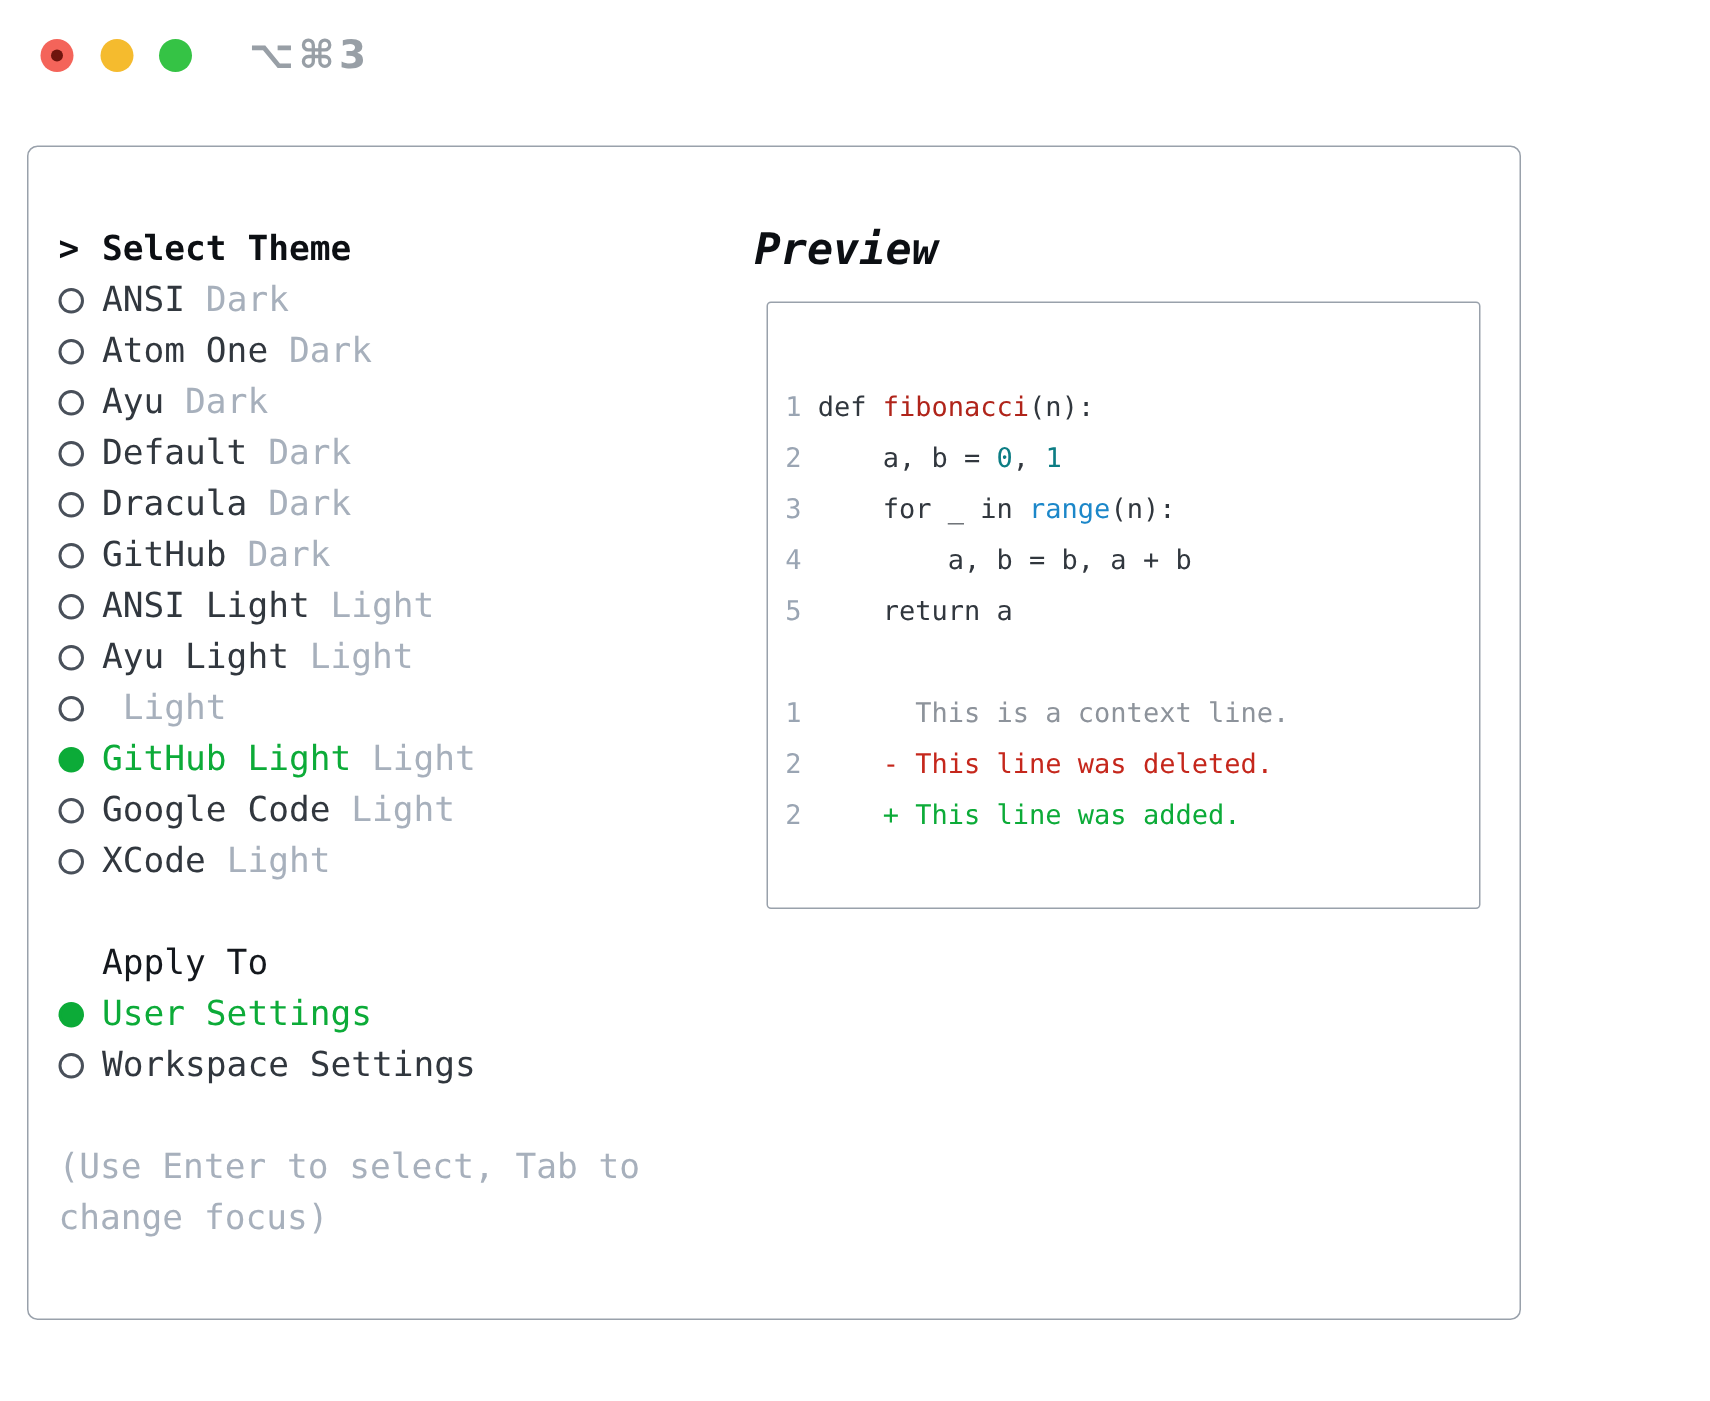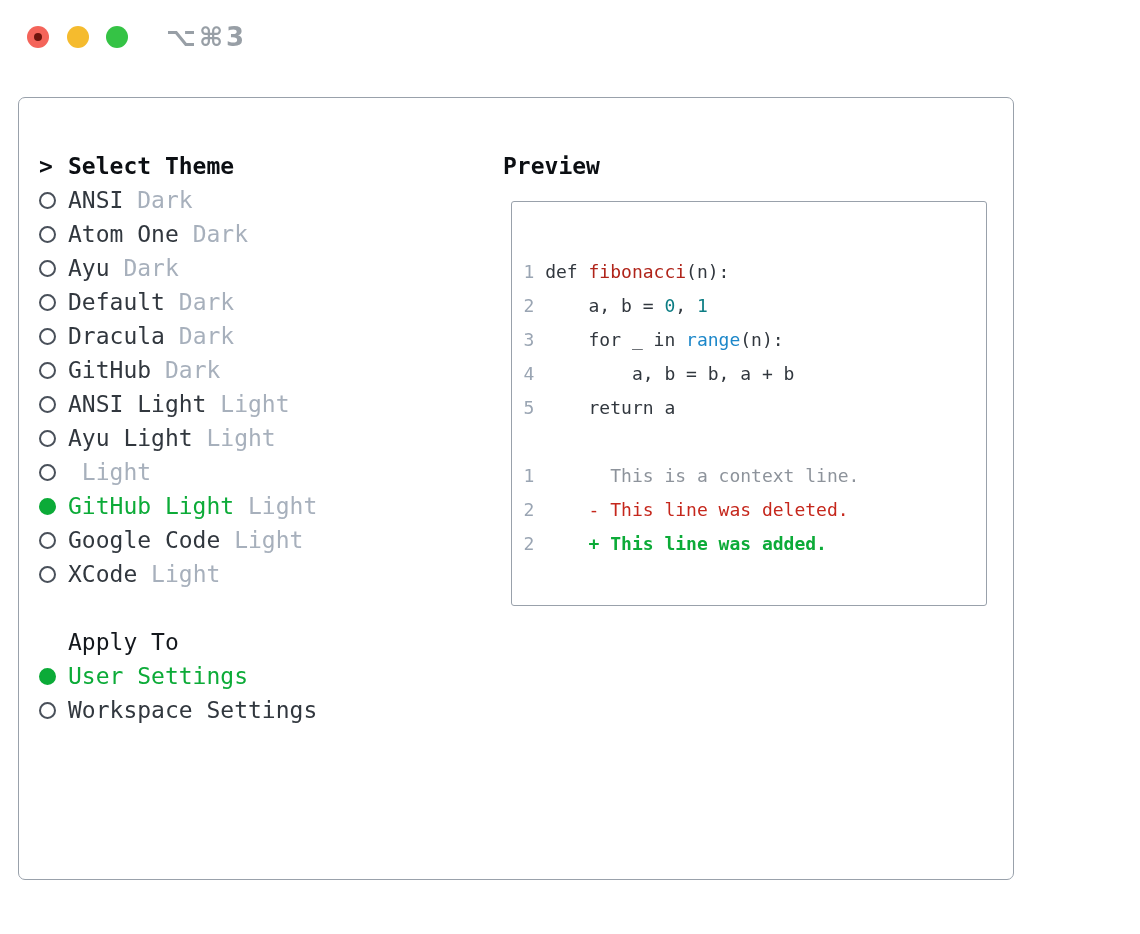--- a/index.html
+++ b/index.html
@@ -39,33 +39,33 @@
   .subhdr{color:#14181d;text-align:center;}
   .radio{width:17px;height:17px;border-radius:50%;border:2px solid var(--radio-border);}
   .radio.sel{background:var(--green);border-color:var(--green);}
   .t-name{color:var(--text-dark);}
   .t-name.sel{color:var(--green);}
   .t-suffix{color:var(--muted);}
   .hint{color:var(--muted);}
 
   
   .preview-title{position:absolute;left:484px;top:51px;height:34px;display:flex;
-                 align-items:center;font-size:23px;font-weight:bold;color:var(--text-black);}
+                 align-items:center;font-size:29px;font-weight:bold;color:var(--text-black);font-style:italic;}
   .preview-box{position:absolute;left:492px;top:103px;width:476px;height:405px;
                border:1.5px solid var(--panel-border);border-radius:3px;background:#fff;}
   .code{position:absolute;left:11.5px;top:53px;font-size:18px;line-height:34px;white-space:pre;}
   .code-line{height:34px;}
   .c-ln{color:var(--line-number);}
   .c-code{color:var(--text-dark);}
   .c-fn{color:var(--red-fn);}
   .c-num{color:var(--teal);}
   .c-builtin{color:var(--blue);}
   .c-ctx{color:var(--context);}
   .c-del{color:var(--red-del);}
-  .c-add{color:var(--green);font-weight:bold;}
+  .c-add{color:var(--green);}
 </style>
 </head>
 <body>
 
 <div class="titlebar">
   <div class="traffic red">
     <div class="dot"></div>
   </div>
   <div class="traffic yellow"></div>
   <div class="traffic green"></div>
@@ -96,20 +96,24 @@
     <div class="row"></div>
     <div class="row">
       <span class="bullet-slot"></span>
       <span class="subhdr">Apply To</span>
     </div>
     <div id="apply-list">
         <div class="row"><span class="bullet-slot"><span class="radio sel"></span></span><span class="t-name sel">User Settings</span></div>
         <div class="row"><span class="bullet-slot"><span class="radio"></span></span><span class="t-name">Workspace Settings</span></div>
       </div>
     <div class="row"></div>
+    <div id="hint-lines">
+        <div class="row hint">(Use Enter to select, Tab to</div>
+        <div class="row hint">change focus)</div>
+      </div>
   </div>
 
   <div class="preview-title">Preview</div>
   <div class="preview-box">
     <div class="code" id="code-block"><div class="code-line"><span class="c-ln">1</span><span class="c-code"> def </span><span class="c-fn">fibonacci</span><span class="c-code">(n):</span></div><div class="code-line"><span class="c-ln">2</span><span class="c-code">     a, b = </span><span class="c-num">0</span><span class="c-code">, </span><span class="c-num">1</span></div><div class="code-line"><span class="c-ln">3</span><span class="c-code">     for _ in </span><span class="c-builtin">range</span><span class="c-code">(n):</span></div><div class="code-line"><span class="c-ln">4</span><span class="c-code">         a, b = b, a + b</span></div><div class="code-line"><span class="c-ln">5</span><span class="c-code">     return a</span></div><div class="code-line"></div><div class="code-line"><span class="c-ln">1</span><span class="c-ctx">       This is a context line.</span></div><div class="code-line"><span class="c-ln">2</span><span class="c-del">     - This line was deleted.</span></div><div class="code-line"><span class="c-ln">2</span><span class="c-add">     + This line was added.</span></div></div>
   </div>
 
 </div>
 
 </body></html>

